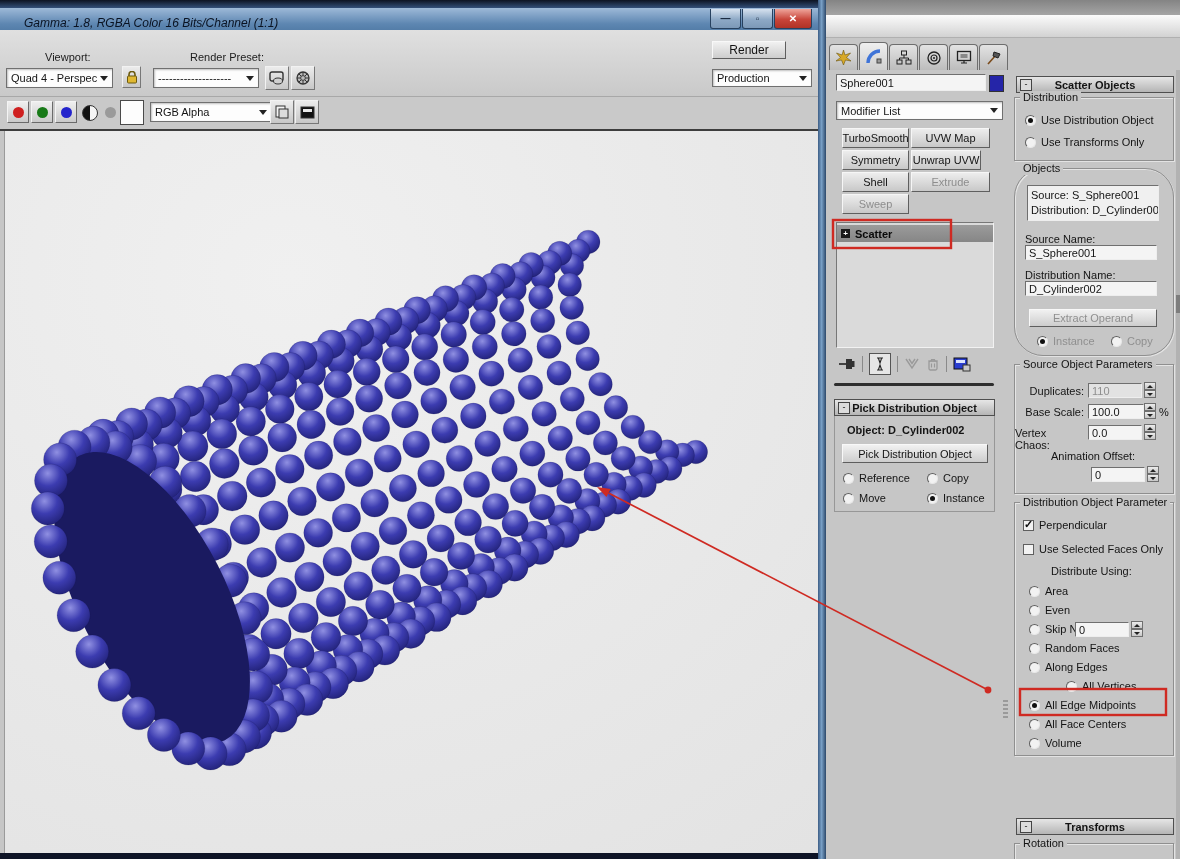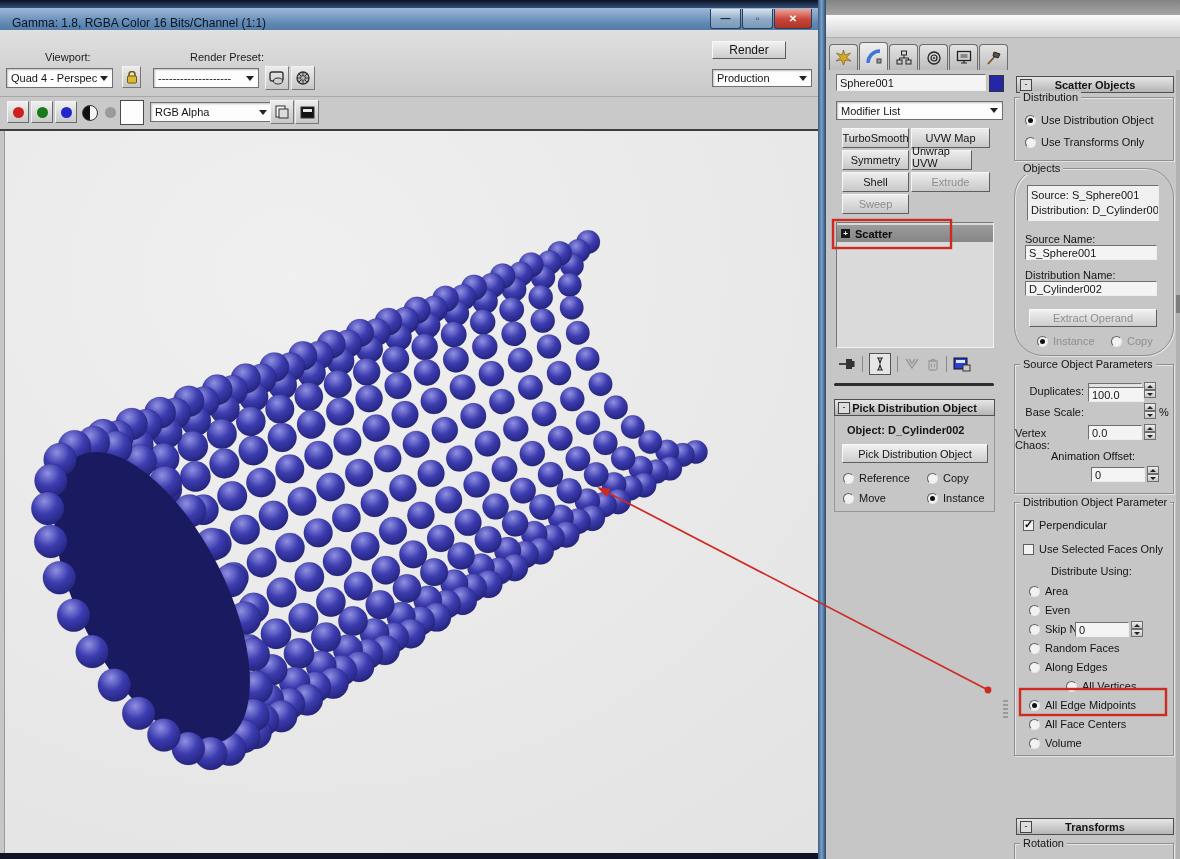--- a/index.html
+++ b/index.html
@@ -5,22 +5,22 @@
   html,body{margin:0;padding:0;background:#888;}
   .screen{position:relative;width:1180px;height:859px;overflow:hidden;background:#c6c6c6;
           font-family:"Liberation Sans",sans-serif;font-size:11px;color:#141414;}
   .abs{position:absolute;}
 
   
   .rw{position:absolute;left:0;top:0;width:826px;height:859px;background:#cscsc;}
   .rw-topedge{position:absolute;left:0;top:0;width:826px;height:8px;background:linear-gradient(#0c1322,#33507a);}
   .rw-title{position:absolute;left:0;top:8px;width:818px;height:30px;
             background:linear-gradient(#9db9d8,#5d86b1 55%,#49739e);
-            border-bottom:1px solid #2f5078;display:flex;align-items:center;padding-left:12px;box-sizing:border-box;
-            font-size:12px;color:#0a1322;}
+            border-bottom:1px solid #2f5078;display:flex;align-items:center;padding-left:24px;box-sizing:border-box;
+            font-size:12px;color:#0a1322;font-style:italic;}
   .rw-btns{position:absolute;right:14px;top:9px;display:flex;}
   .wbtn{width:29px;height:19px;margin-left:1px;border:1px solid #27415f;border-radius:0 0 3px 3px;border-top:none;
         background:linear-gradient(#d6e2ef,#8ea9c6 55%,#7c99b8);display:flex;align-items:center;justify-content:center;
         font-size:10px;color:#15253a;font-weight:bold;}
   .wbtn.close{width:36px;background:linear-gradient(#efa59b,#c8453a 55%,#b03226);color:#fff;}
   .rw-tb1{position:absolute;left:0;top:30px;width:818px;height:66px;background:linear-gradient(#e0e0e0,#c9c9c9);border-bottom:1px solid #a8a8a8;}
   .rw-tb2{position:absolute;left:0;top:97px;width:818px;height:32px;background:#c9c9c9;border-bottom:2px solid #3d3d3d;}
   .rw-view{position:absolute;left:4px;top:131px;width:814px;height:722px;background:#eaeaea;border-left:1px solid #9a9a9a;overflow:hidden;}
   .rw-rightedge{position:absolute;left:818px;top:0;width:8px;height:859px;background:linear-gradient(90deg,#3c5d85,#79a0c6 45%,#2c486a);}
   .rw-bottomedge{position:absolute;left:0;top:853px;width:818px;height:6px;background:#0e1426;}
@@ -547,21 +547,21 @@
     <div class="abs" style="left:16px;top:128px;width:166px;">
       <div class="modbtn" style="position:absolute;left:0;top:0;width:67px;">
           <span>TurboSmooth</span>
         </div>
       <div class="modbtn" style="position:absolute;left:69px;top:0;width:79px;">
           <span>UVW Map</span>
         </div>
       <div class="modbtn" style="position:absolute;left:0;top:22px;width:67px;">
           <span>Symmetry</span>
         </div>
-      <div class="modbtn" style="position:absolute;left:69px;top:22px;width:61px;align-items:flex-end;">
+      <div class="modbtn" style="position:absolute;left:69px;top:22px;width:70px;">
           <span>Unwrap UVW</span>
         </div>
       <div class="modbtn" style="position:absolute;left:0;top:44px;width:67px;">
           <span>Shell</span>
         </div>
       <div class="modbtn dis" style="position:absolute;left:69px;top:44px;width:79px;">
           <span>Extrude</span>
         </div>
       <div class="modbtn dis" style="position:absolute;left:0;top:66px;width:67px;">
           <span>Sweep</span>
@@ -682,21 +682,21 @@
       <span class="gt">Source Object Parameters</span>
       <span class="abs" style="right:89px;top:20px;">Duplicates:</span>
       <div class="field dis" style="left:73px;top:18px;width:54px;height:15px;">
           <span>110</span>
         </div>
       <div class="spin" style="left:129px;top:17px;">
           <i class="up"></i>
           <i class="dn"></i>
         </div>
       <span class="abs" style="right:89px;top:41px;">Base Scale:</span>
-      <div class="field" style="left:73px;top:22px;width:56px;height:15px;">
+      <div class="field" style="left:73px;top:39px;width:56px;height:15px;">
           <span>100.0</span>
         </div>
       <div class="spin" style="left:129px;top:38px;">
           <i class="up"></i>
           <i class="dn"></i>
         </div>
       <span class="abs" style="left:144px;top:41px;">%</span>
       <span class="abs" style="right:89px;top:62px;">Vertex Chaos:</span>
       <div class="field" style="left:73px;top:60px;width:54px;height:15px;">
           <span>0.0</span>

